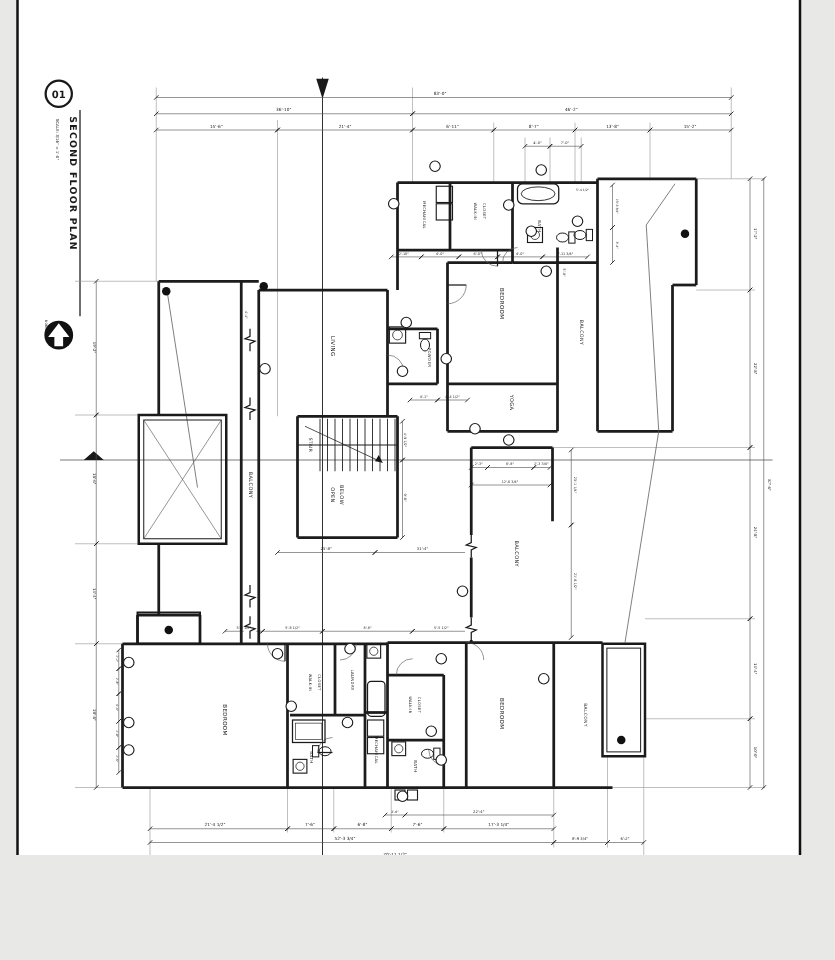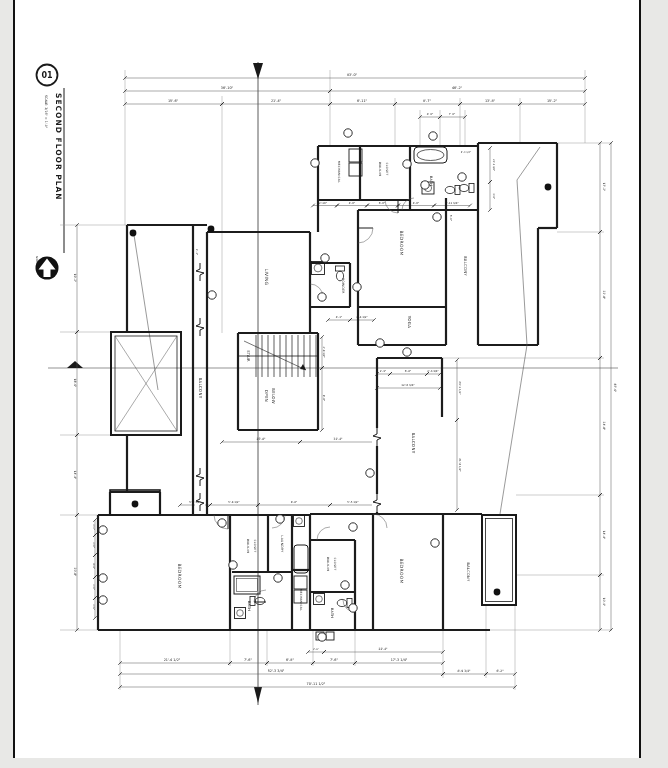--- a/index.html
+++ b/index.html
@@ -1,16 +1,16 @@
 <!DOCTYPE html>
 <html><head>
 <meta charset="utf-8">
 <style>
   html,body{margin:0;padding:0;background:#e8e8e6;font-family:"DejaVu Sans",sans-serif;}
-  .stage{position:relative;width:668px;height:768px;background:#e8e8e6;overflow:hidden;}
+  .stage{position:relative;width:668px;height:684px;background:#e8e8e6;overflow:hidden;}
   svg{position:absolute;left:0;top:0;}
   text{fill:#1a1a1a;}
   .ttl{font-weight:bold;letter-spacing:1px;}
 </style>
 </head>
 <body>
 <div class="stage">
 
 <svg width="668" height="768" viewBox="0 0 668 768">
   <rect x="0" y="0" width="668" height="768" fill="#e8e8e6"></rect>

